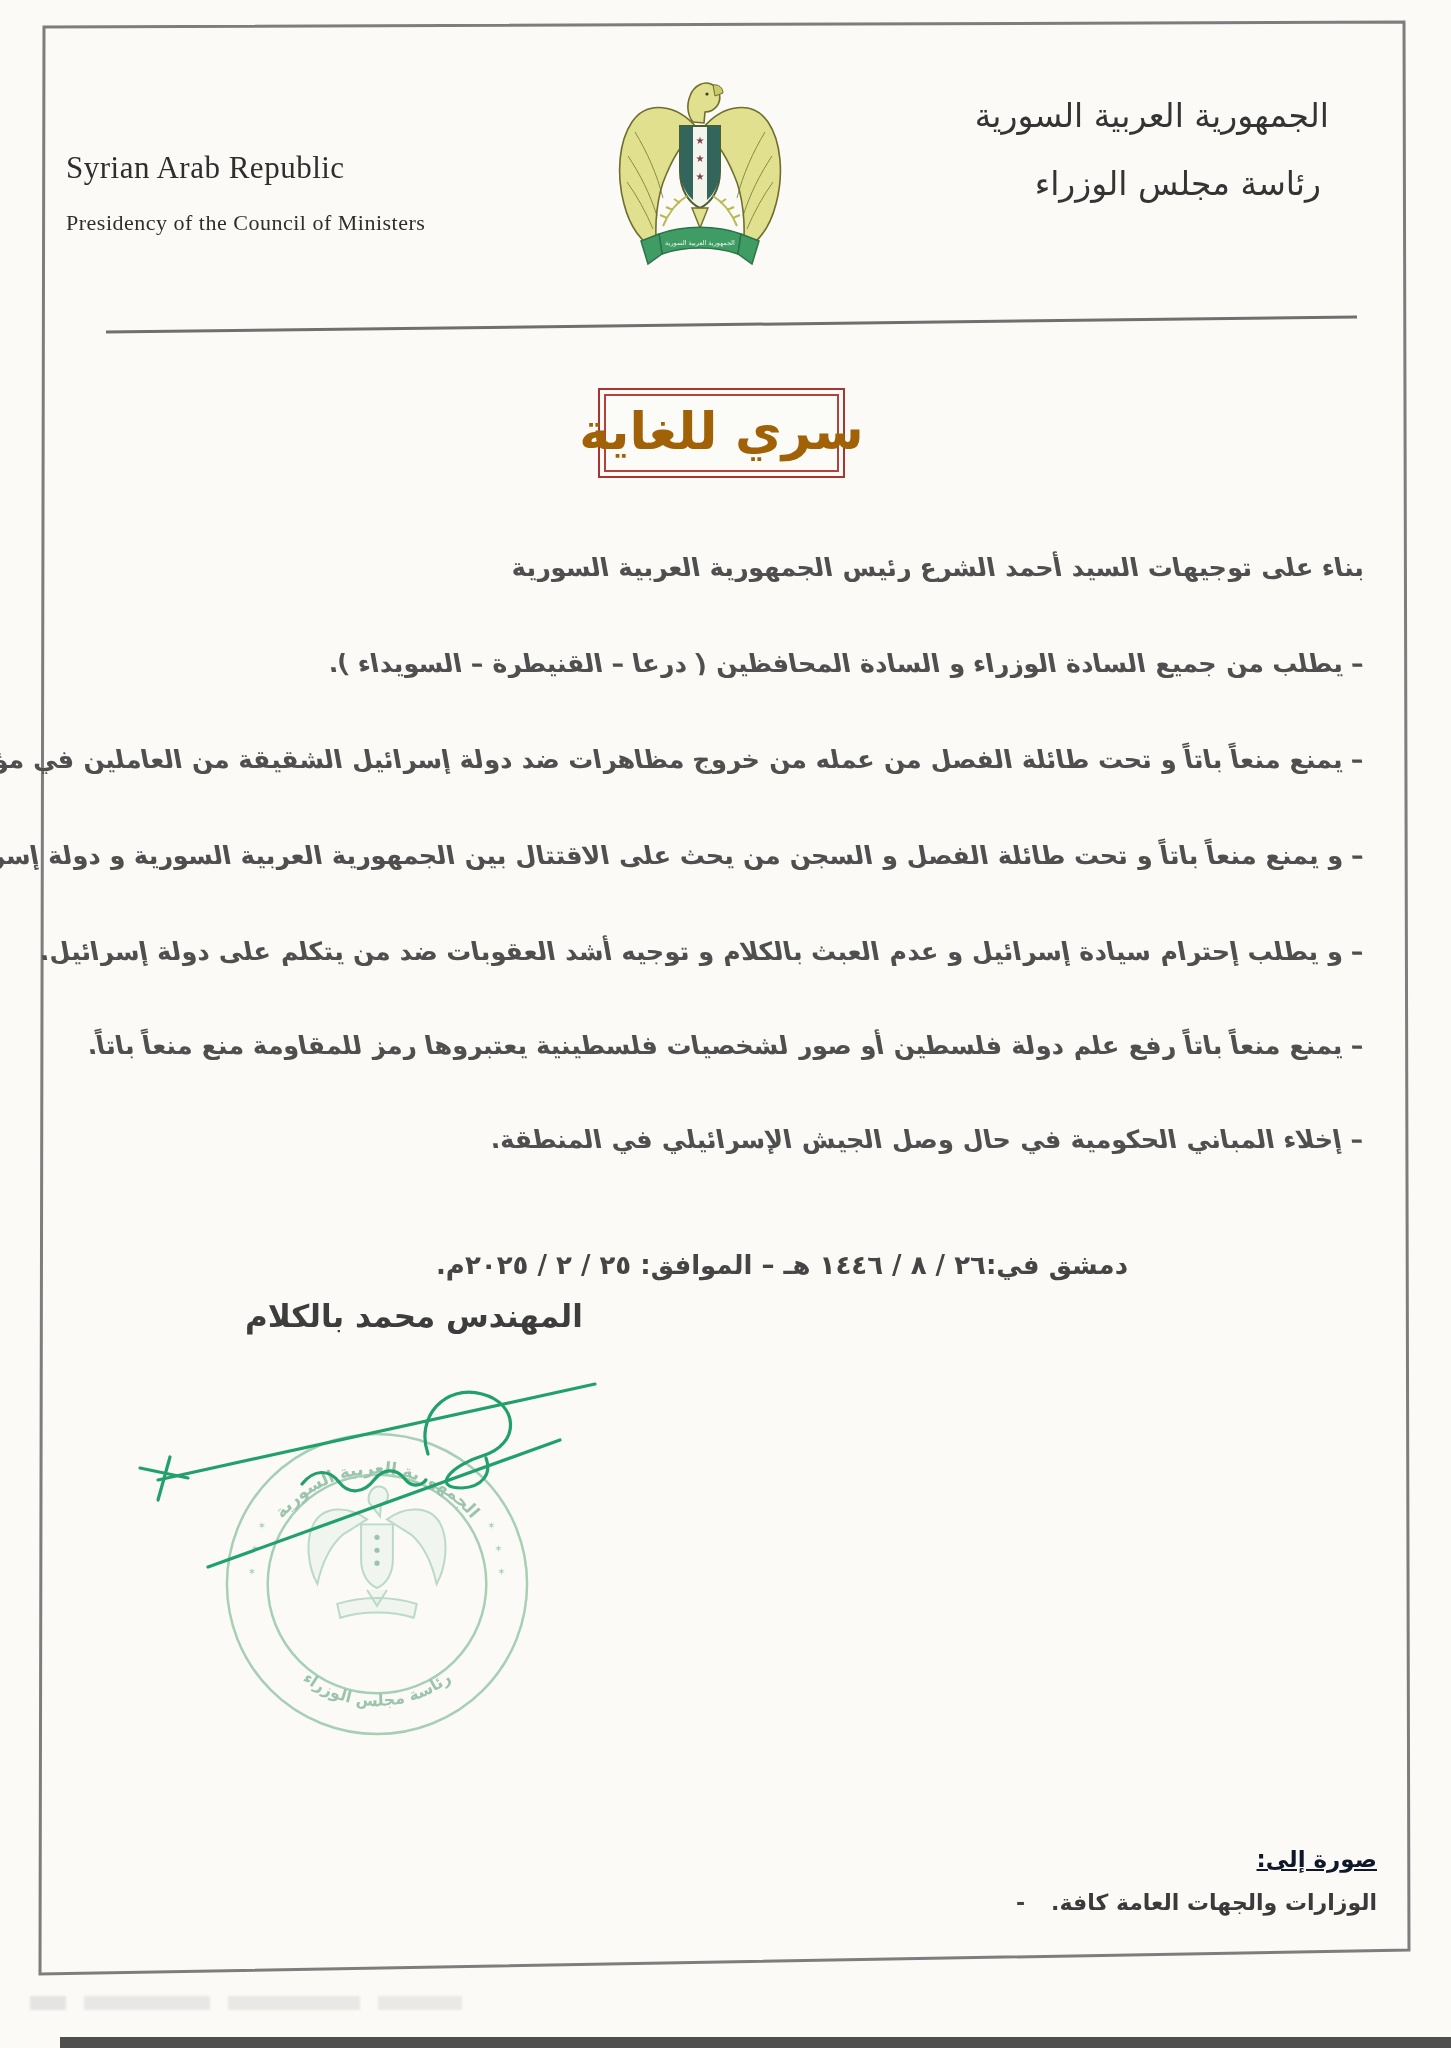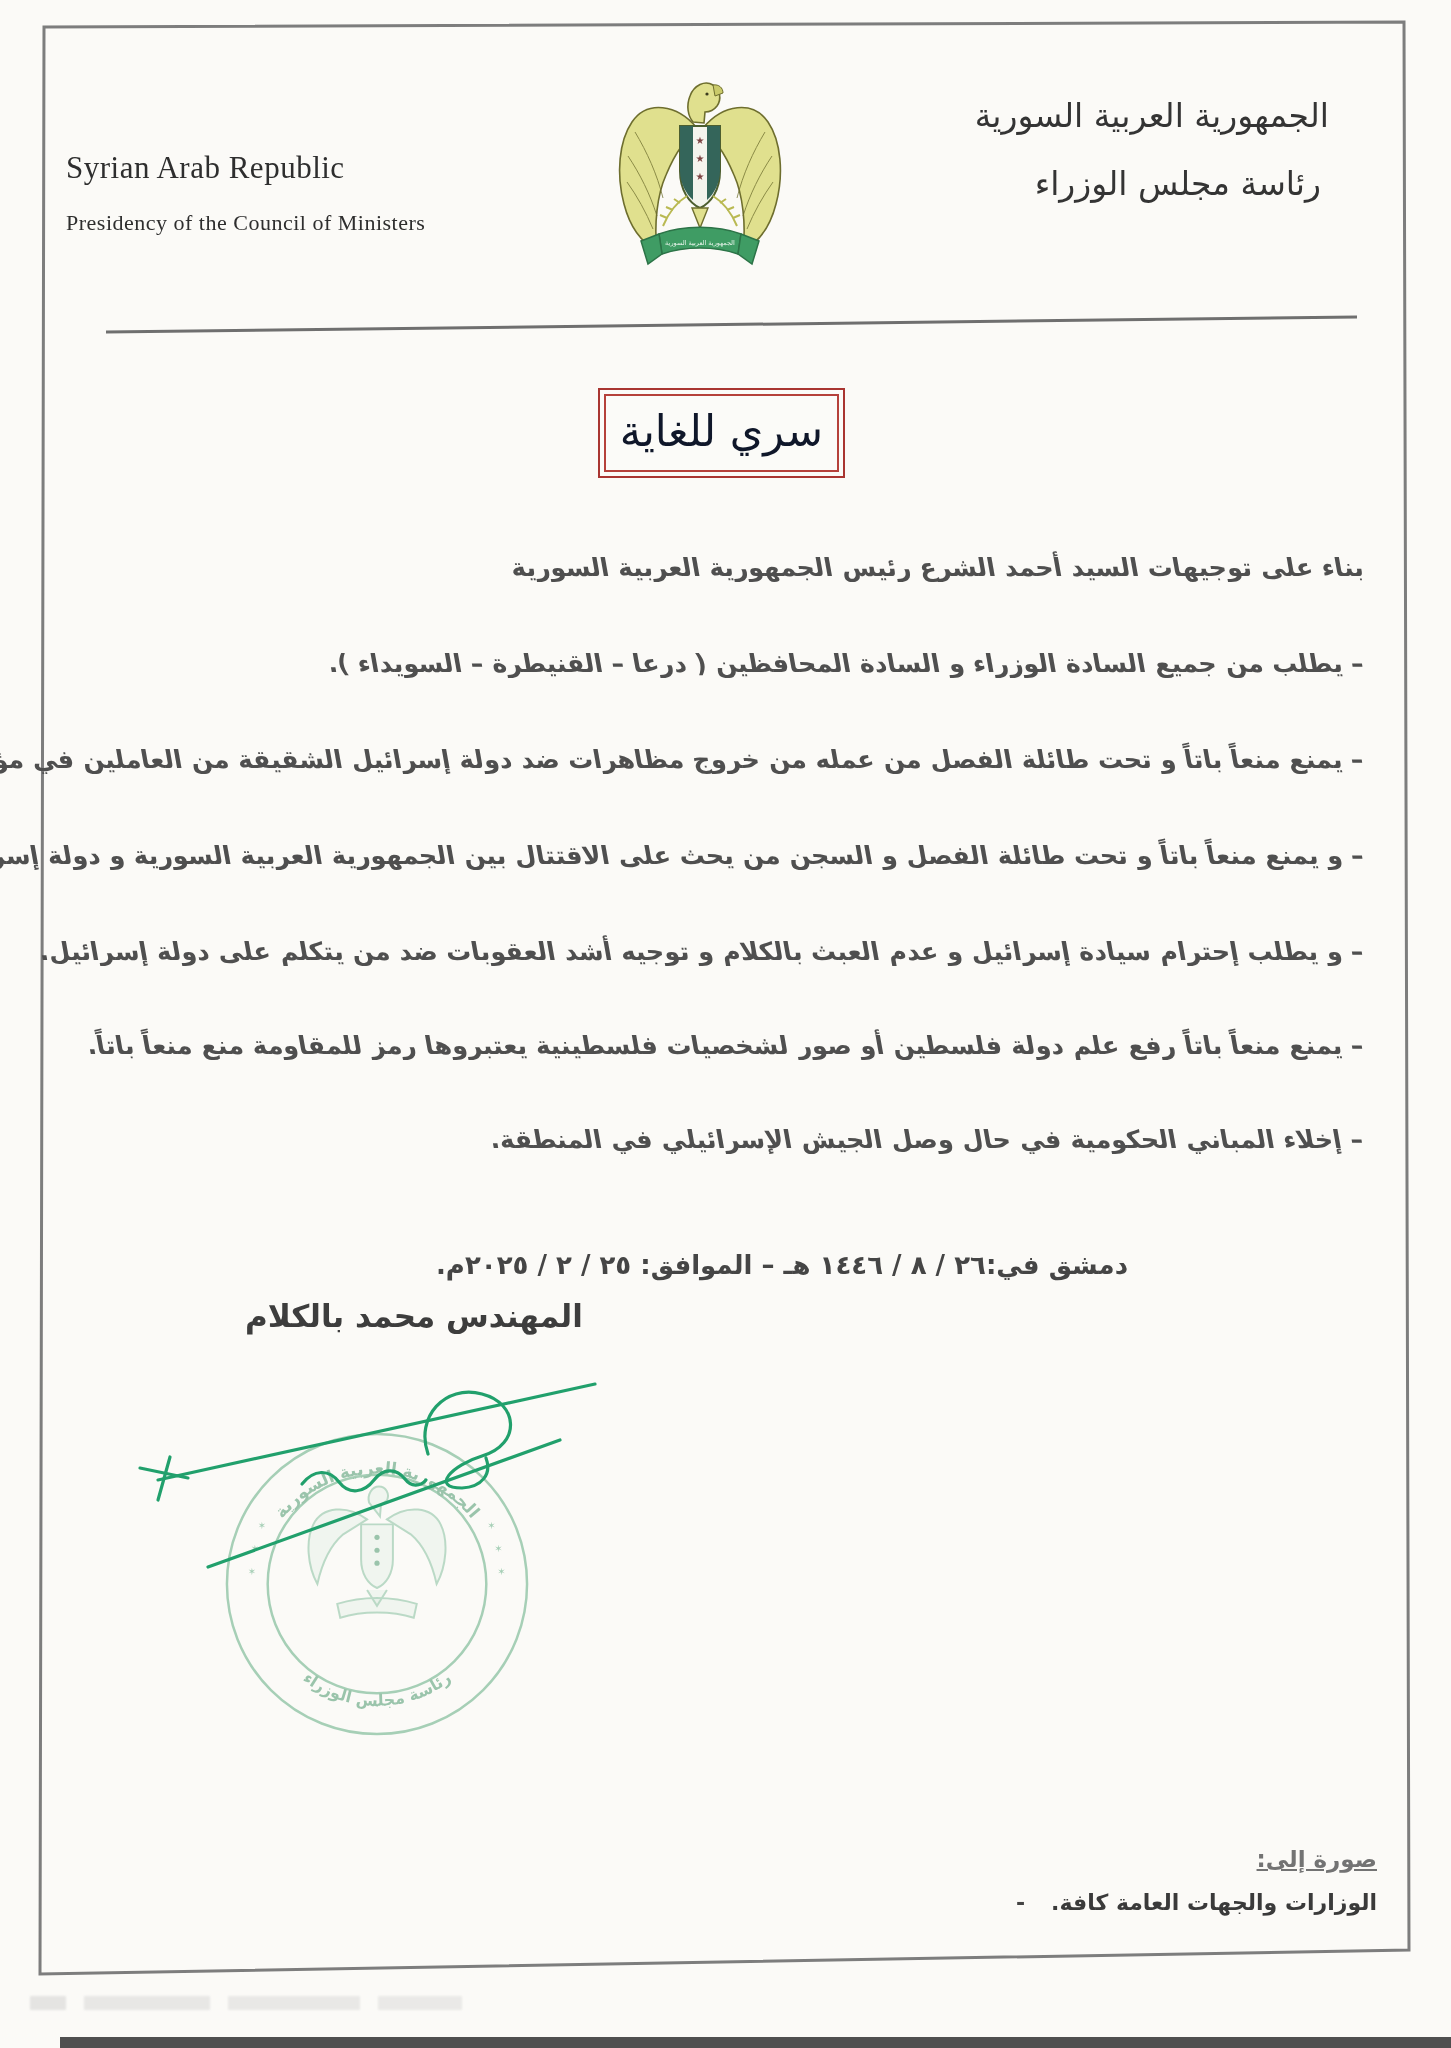--- a/index.html
+++ b/index.html
@@ -24,21 +24,21 @@
   .red-box {
     position:absolute; left:598px; top:388px; width:247px; height:90px;
     border:2.5px solid #a93531; background:rgba(255,255,255,.2);
     display:flex; align-items:center; justify-content:center;
   }
   .red-box-inner {
     position:absolute; inset:4px; border:2px solid #b5413b;
     display:flex; align-items:center; justify-content:center;
   }
   .red-box-text {
-    direction:rtl; font-size:43px; font-weight:400; color:#0f172a; white-space:nowrap;
+    direction:rtl; font-size:51px; font-weight:700; color:#a16207; white-space:nowrap;
     font-family:"DejaVu Sans", sans-serif; padding-bottom:4px;
   }
 
   
   .body-line {
     position:absolute; right:88px; direction:rtl; white-space:nowrap;
     font-size:25px; font-weight:700; color:#4f4f4f; line-height:1.3;
     transform:skewX(10deg); transform-origin:right center;
   }
   .date-line {
@@ -50,21 +50,21 @@
     font-size:31px; font-weight:700; color:#3d3d3d;
   }
 
   
   .round-stamp { position:absolute; left:218px; top:1425px; width:318px; height:318px; z-index:2; }
   .signature  { position:absolute; left:130px; top:1362px; width:520px; height:270px; z-index:3; }
 
   
   .cc-label {
     position:absolute; right:74px; top:1846px; direction:rtl; font-size:23px; font-weight:700;
-    color:#737373; text-decoration:underline; white-space:nowrap;
+    color:#0f172a; text-decoration:underline; white-space:nowrap;
   }
   .cc-item {
     position:absolute; right:74px; top:1890px; direction:rtl; display:flex; align-items:center; gap:26px;
     font-size:22px; font-weight:600; color:#3a3a3a; white-space:nowrap;
   }
   .cc-dash { font-weight:700; color:#444; }
 
   .overlay { position:absolute; left:0; top:0; z-index:1; pointer-events:none; }
   .content { position:relative; z-index:2; }
   .bottom-strip { position:absolute; left:60px; top:2037px; width:1391px; height:11px; background:#4f4f4f; }

